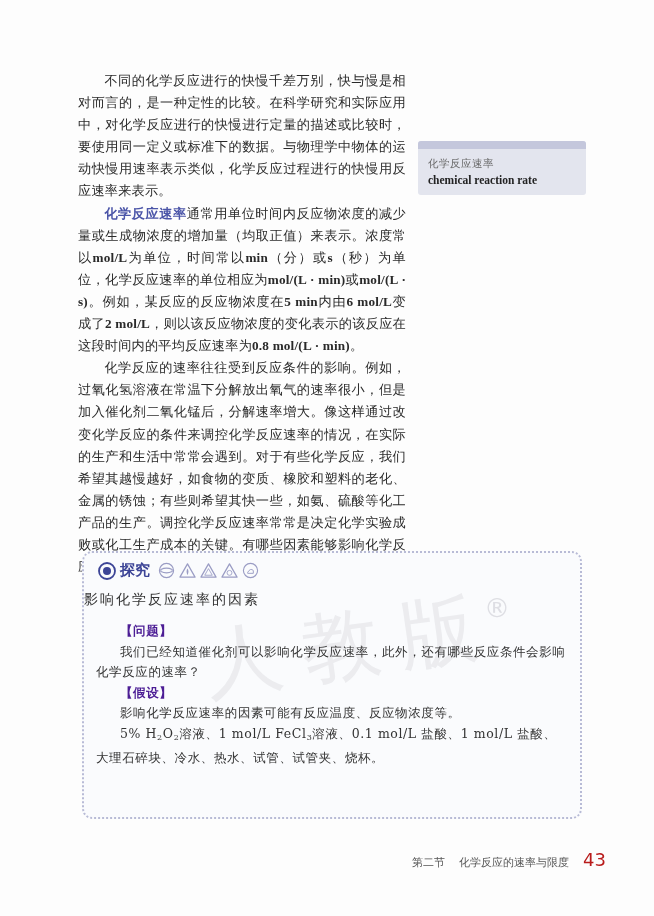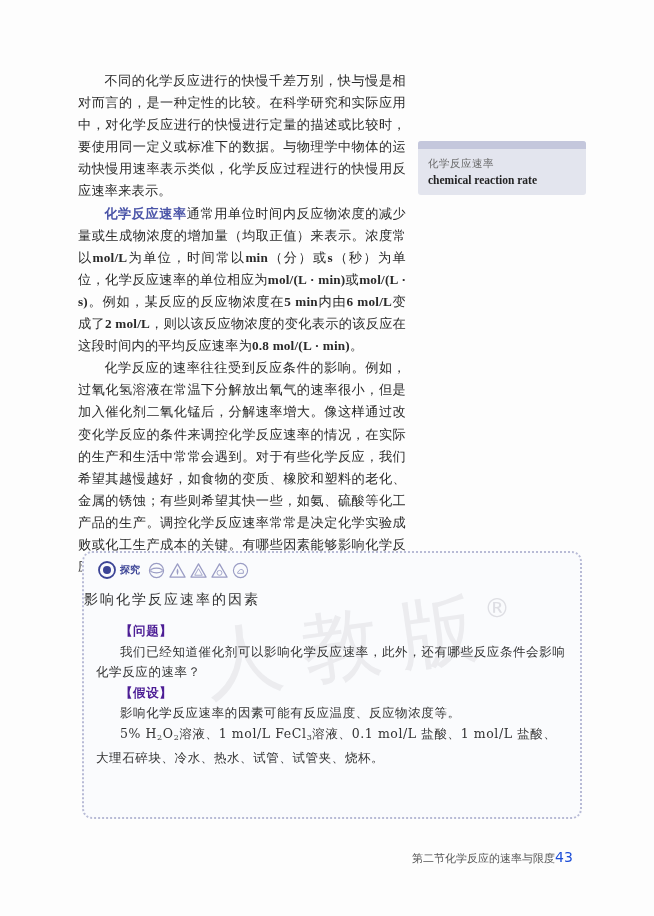--- a/index.html
+++ b/index.html
@@ -22,38 +22,38 @@
     .margin-note .bar { height: 8px; background: #c4c7dc; }
     .margin-note .zh { font-size: 10.5px; color: #666; margin: 8px 0 0 10px; letter-spacing: 0.5px; }
     .margin-note .en { font-family: "Liberation Serif", serif; font-size: 11.5px; color: #222; margin: 3px 0 0 10px; font-weight: bold; }
 
     .explore-box {
       position: absolute; left: 82px; top: 551px; width: 496px; height: 264px;
       border: 2px dotted #b8bbd6; border-radius: 10px; background: #fafbfd;
     }
     .explore-head { position: absolute; left: 14px; top: 8px; display: flex; align-items: center; gap: 4px; }
     .target-icon { width: 18px; height: 18px; display: inline-block; }
-    .explore-label { font-family: "DejaVu Sans", sans-serif; font-weight: bold; color: #3c4496; font-size: 10px; margin-right: 4px; }
+    .explore-label { font-family: "DejaVu Sans", sans-serif; font-weight: bold; color: #3c4496; font-size: 15px; margin-right: 4px; }
     .safety-icon { width: 17px; height: 17px; display: inline-block; }
     .watermark {
       position: absolute; left: 120px; top: 40px; font-size: 78px; color: rgba(170,170,180,0.18);
       font-family: "DejaVu Serif", serif; transform: rotate(-8deg); letter-spacing: 20px; pointer-events: none;
     }
     .reg { position: absolute; right: 70px; top: 40px; font-size: 26px; color: rgba(170,170,180,0.35); font-family: "DejaVu Sans", sans-serif; }
     .explore-title { position: absolute; left: 0; right: 0; top: 38px; text-align: left; font-size: 14px; letter-spacing: 2px; color: #333; }
     .explore-body { position: absolute; left: 12px; top: 68px; width: 472px; font-size: 12.5px; line-height: 20.5px; color: #333; letter-spacing: 0.6px; }
     .sec-label { font-family: "DejaVu Sans", sans-serif; font-weight: bold; color: #4c1d95; font-size: 12.5px; margin-left: 24px; }
     .explore-body p { margin: 0; text-indent: 24px; }
     sub { font-size: 8px; vertical-align: -2px; }
 
     .footer {
       position: absolute; left: 412px; top: 849px; font-size: 11px; color: #555; font-family: "DejaVu Sans", sans-serif;
-      display: flex; align-items: baseline;
+      display: flex; gap: 14px; align-items: baseline;
     }
-    .footer .page-no { font-size: 14px; color: #1d4ed8; }
+    .footer .page-no { font-size: 18px; color: #b91c1c; }
   </style>
 </head>
 <body>
 
 <div class="main-col">
   <p>不同的化学反应进行的快慢千差万别，快与慢是相对而言的，是一种定性的比较。在科学研究和实际应用中，对化学反应进行的快慢进行定量的描述或比较时，要使用同一定义或标准下的数据。与物理学中物体的运动快慢用速率表示类似，化学反应过程进行的快慢用反应速率来表示。</p>
   <p><span class="kw">化学反应速率</span><span>通常用单位时间内反应物浓度的减少量或生成物浓度的增加量（均取正值）来表示。浓度常以</span><span class="b">mol/L</span><span>为单位，时间常以</span><span class="b">min</span><span>（分）或</span><span class="b">s</span><span>（秒）为单位，化学反应速率的单位相应为</span><span class="b">mol/(L · min)</span><span>或</span><span class="b">mol/(L · s)</span><span>。例如，某反应的反应物浓度在</span><span class="b">5 min</span><span>内由</span><span class="b">6 mol/L</span><span>变成了</span><span class="b">2 mol/L</span><span>，则以该反应物浓度的变化表示的该反应在这段时间内的平均反应速率为</span><span class="b">0.8 mol/(L · min)</span><span>。</span></p>
   <p>化学反应的速率往往受到反应条件的影响。例如，过氧化氢溶液在常温下分解放出氧气的速率很小，但是加入催化剂二氧化锰后，分解速率增大。像这样通过改变化学反应的条件来调控化学反应速率的情况，在实际的生产和生活中常常会遇到。对于有些化学反应，我们希望其越慢越好，如食物的变质、橡胶和塑料的老化、金属的锈蚀；有些则希望其快一些，如氨、硫酸等化工产品的生产。调控化学反应速率常常是决定化学实验成败或化工生产成本的关键。有哪些因素能够影响化学反应速率呢？</p>
 </div>
 

